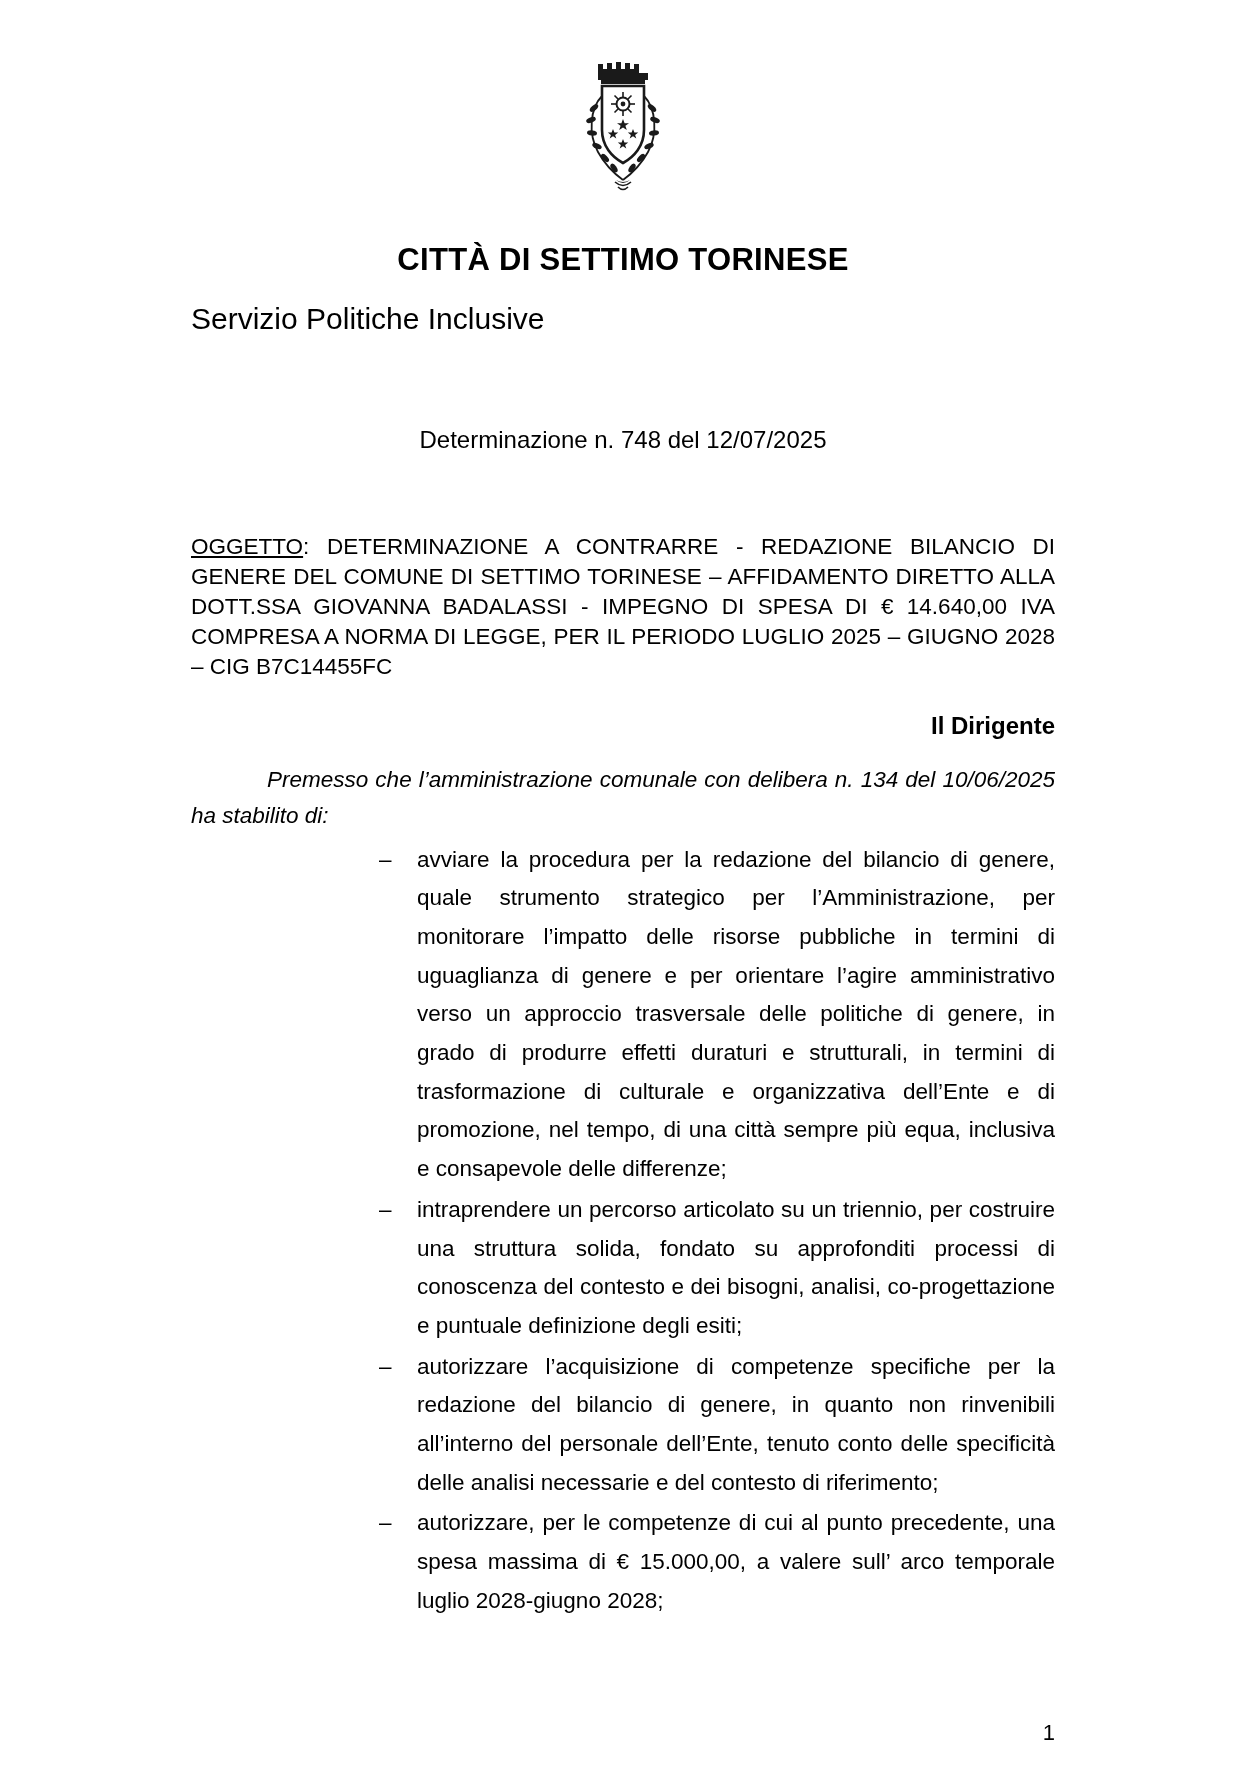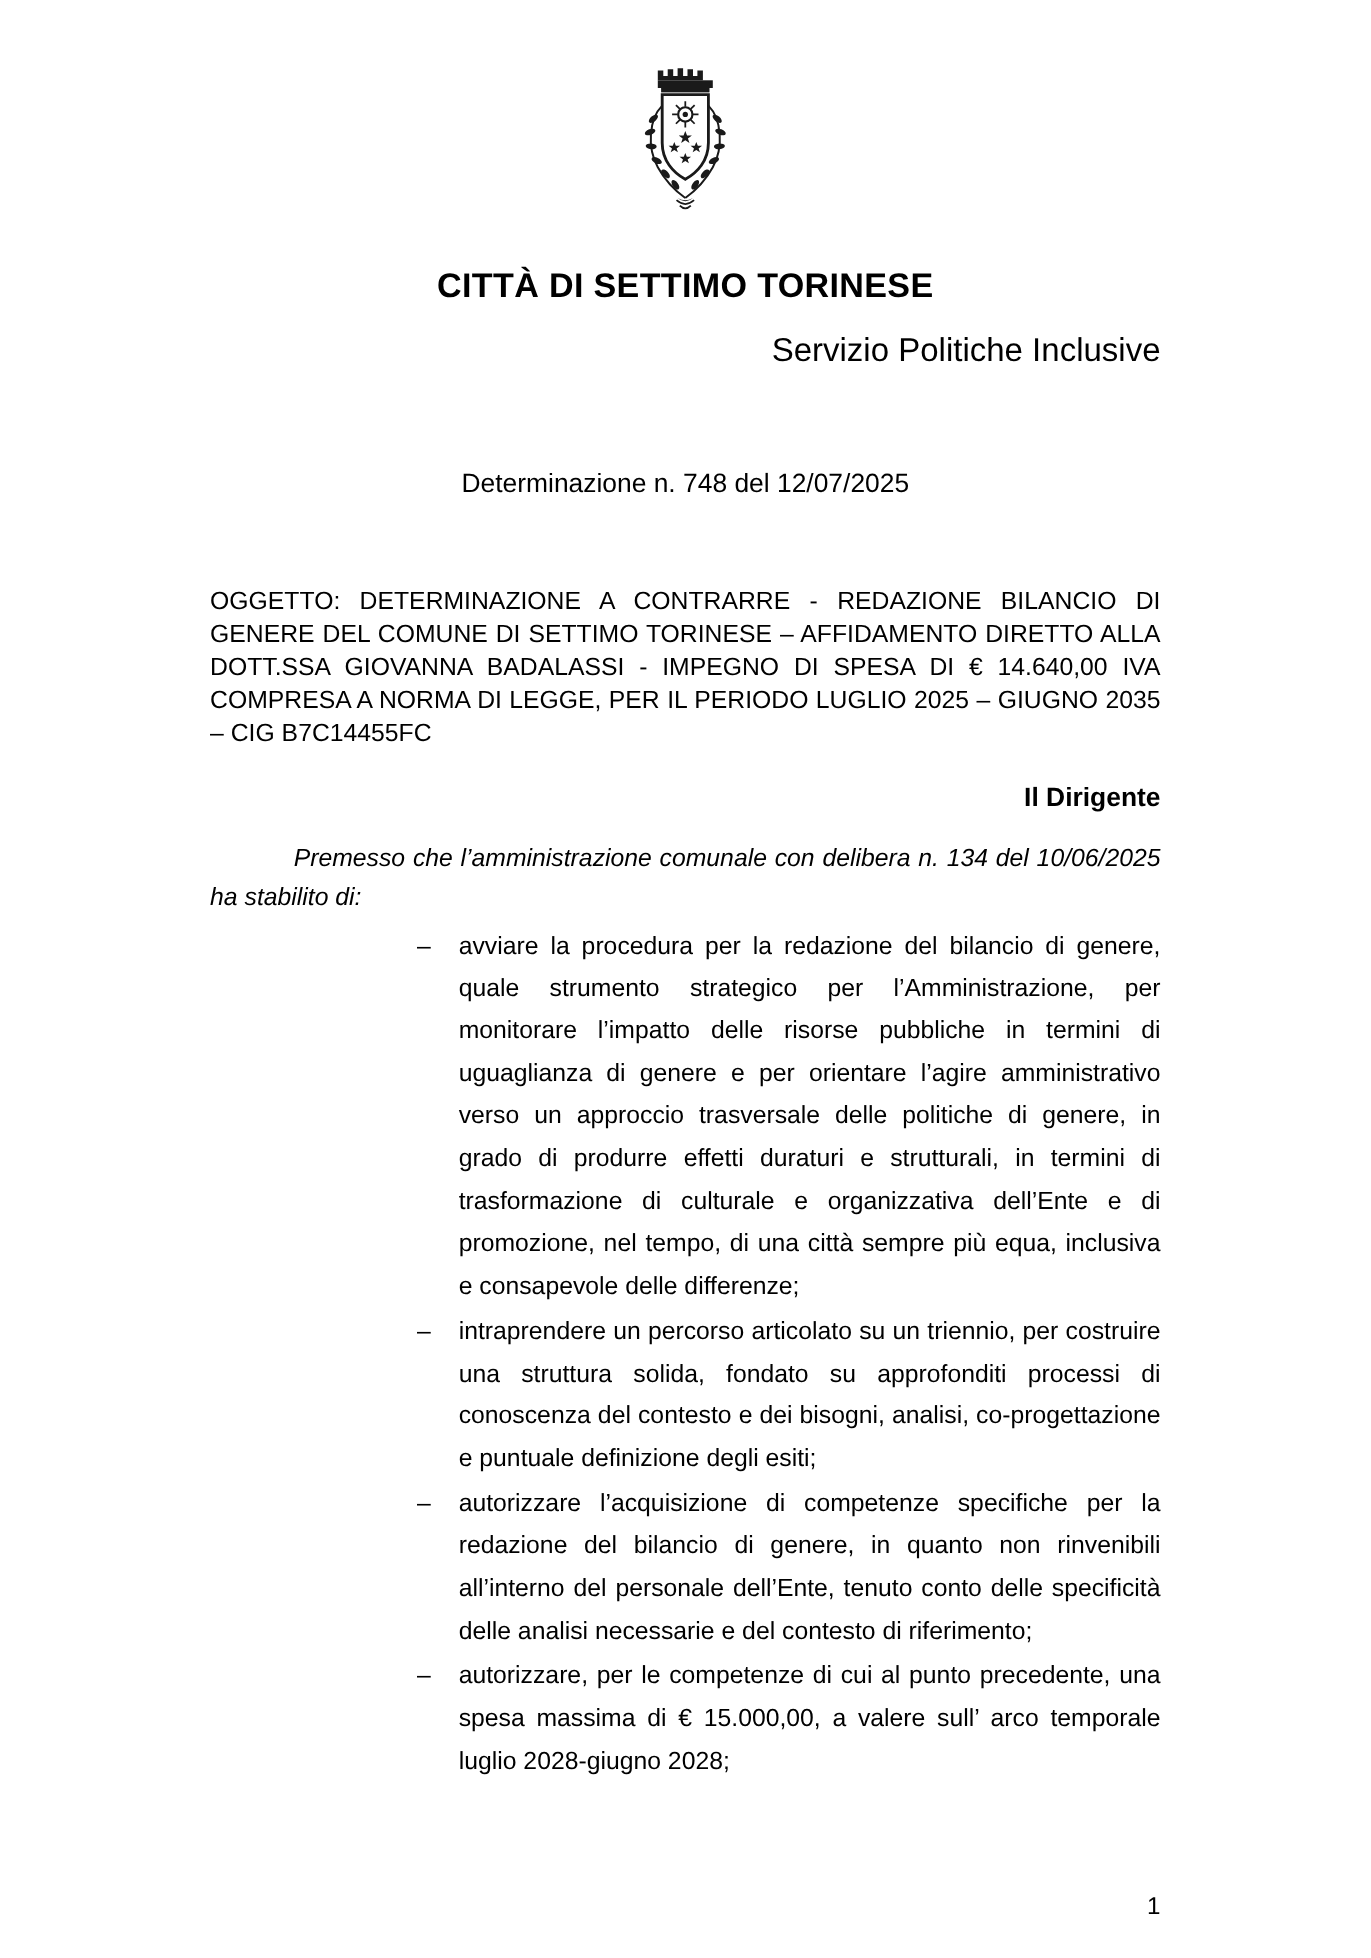--- a/index.html
+++ b/index.html
@@ -33,39 +33,40 @@
   }
   h1.title {
     text-align: center;
     font-size: 31px;
     font-weight: bold;
     letter-spacing: 0.3px;
     margin: 36px 0 0 0;
     line-height: 1.15;
   }
   h2.subtitle {
-    text-align: right;
+    text-align: left;
     font-size: 30px;
     font-weight: normal;
     margin: 24px 0 0 0;
     line-height: 1.15;
   }
   .det-line {
     text-align: center;
     font-size: 24px;
     margin: 90px 0 0 0;
   }
   .oggetto {
     margin: 78px 0 0 0;
     font-size: 22.5px;
     line-height: 1.33;
     text-align: justify;
     text-justify: inter-word;
   }
   .oggetto .label {
+    text-decoration: underline;
   }
   h3.dirigente {
     text-align: right;
     font-size: 24px;
     font-weight: bold;
     margin: 30px 0 0 0;
   }
   .premesso {
     margin: 22px 0 0 0;
     font-size: 22.5px;
@@ -164,21 +165,21 @@
         <path d="M47 126 q8 7 16 0"></path>
         <path d="M50 131 q5 5 10 0"></path>
       </g>
     </svg>
   </div>
 
   <h1 class="title">CITTÀ DI SETTIMO TORINESE</h1>
   <h2 class="subtitle">Servizio Politiche Inclusive</h2>
   <p class="det-line">Determinazione n. 748 del 12/07/2025</p>
 
-  <p class="oggetto"><span class="label">OGGETTO</span><span>: DETERMINAZIONE A CONTRARRE - REDAZIONE BILANCIO DI GENERE DEL COMUNE DI SETTIMO TORINESE – AFFIDAMENTO DIRETTO ALLA DOTT.SSA GIOVANNA BADALASSI - IMPEGNO DI SPESA DI € 14.640,00 IVA COMPRESA A NORMA DI LEGGE, PER IL PERIODO LUGLIO 2025 – GIUGNO 2035 – CIG B7C14455FC</span></p>
+  <p class="oggetto"><span class="label">OGGETTO</span><span>: DETERMINAZIONE A CONTRARRE - REDAZIONE BILANCIO DI GENERE DEL COMUNE DI SETTIMO TORINESE – AFFIDAMENTO DIRETTO ALLA DOTT.SSA GIOVANNA BADALASSI - IMPEGNO DI SPESA DI € 14.640,00 IVA COMPRESA A NORMA DI LEGGE, PER IL PERIODO LUGLIO 2025 – GIUGNO 2028 – CIG B7C14455FC</span></p>
 
   <h3 class="dirigente">Il Dirigente</h3>
 
   <p class="premesso"><span class="indent"></span><span>Premesso che l’amministrazione comunale con delibera n. 134 del 10/06/2025 ha stabilito di:</span></p>
 
   <ul class="dash-list">
     <li>
       <span class="dash">–</span>
       <span>avviare la procedura per la redazione del bilancio di genere, quale strumento strategico per l’Amministrazione, per monitorare l’impatto delle risorse pubbliche in termini di uguaglianza di genere e per orientare l’agire amministrativo verso un approccio trasversale delle politiche di genere, in grado di produrre effetti duraturi e strutturali, in termini di trasformazione di culturale e organizzativa dell’Ente e di promozione, nel tempo, di una città sempre più equa, inclusiva e consapevole delle differenze;</span>
     </li>

